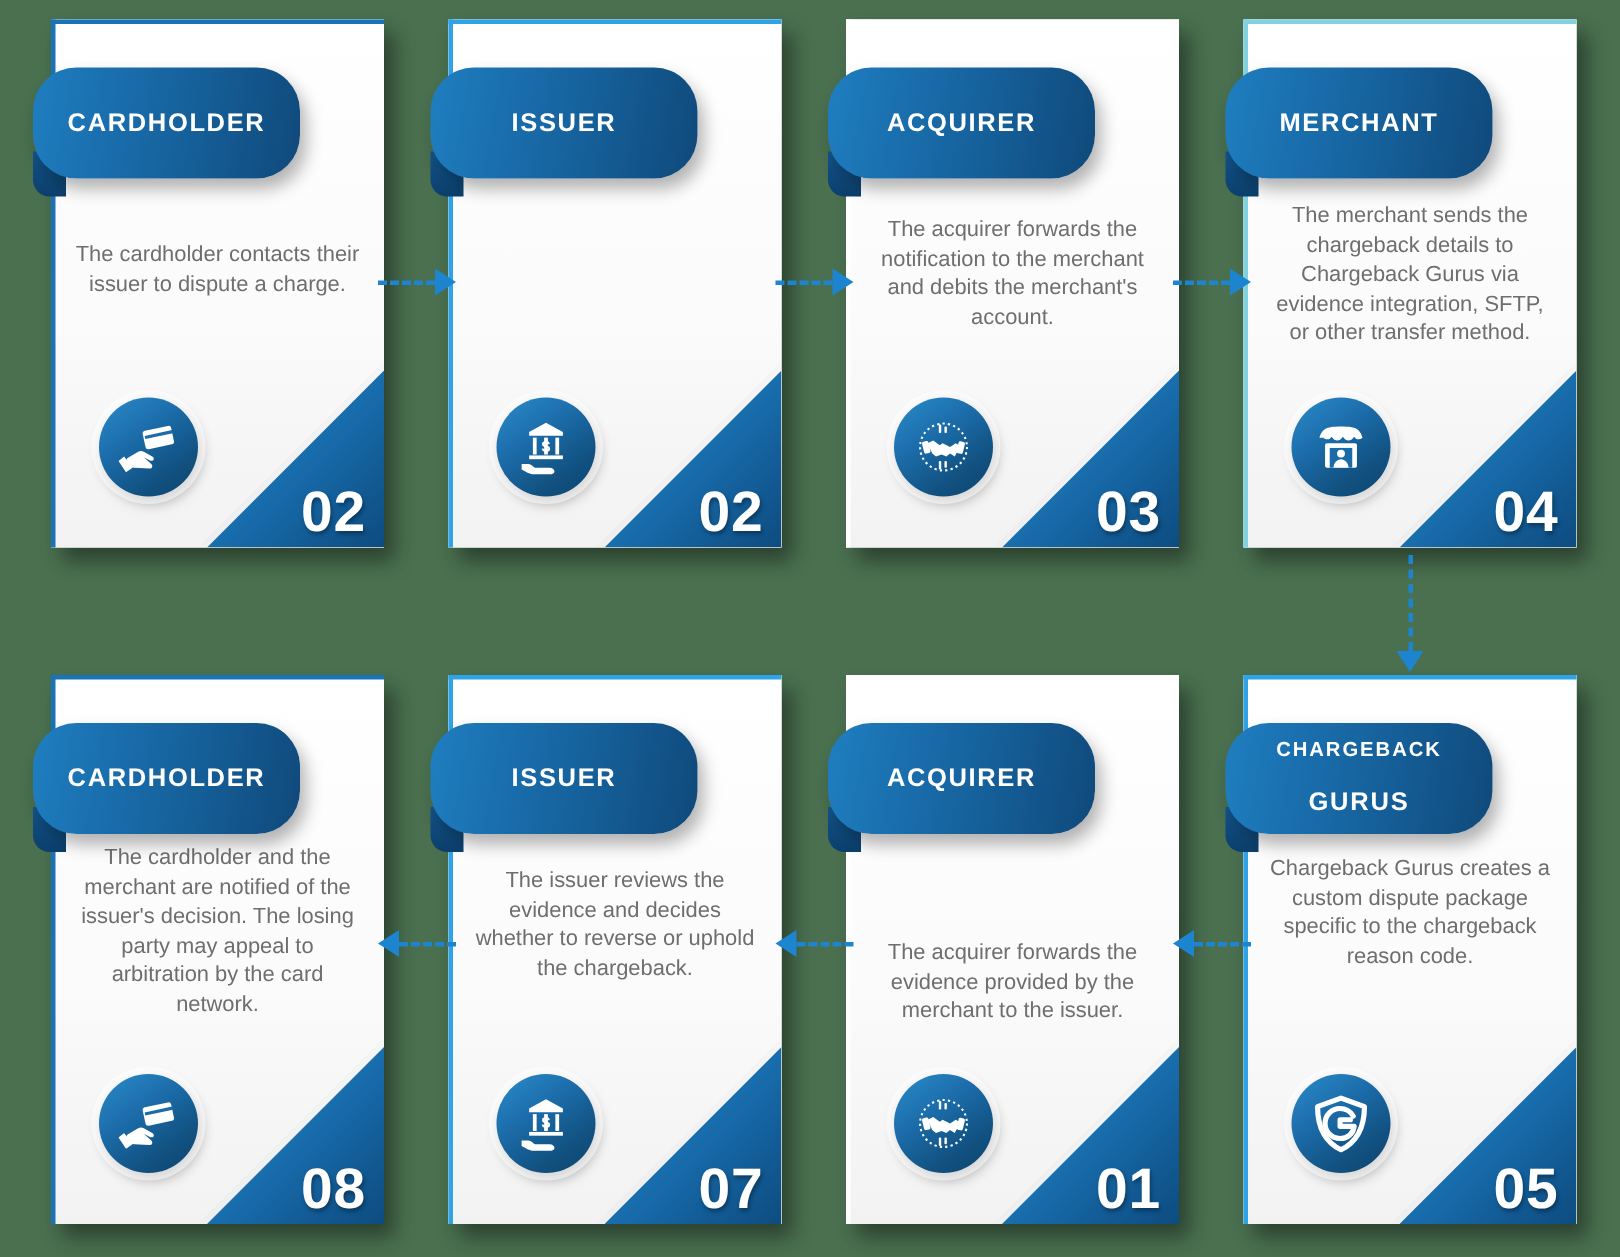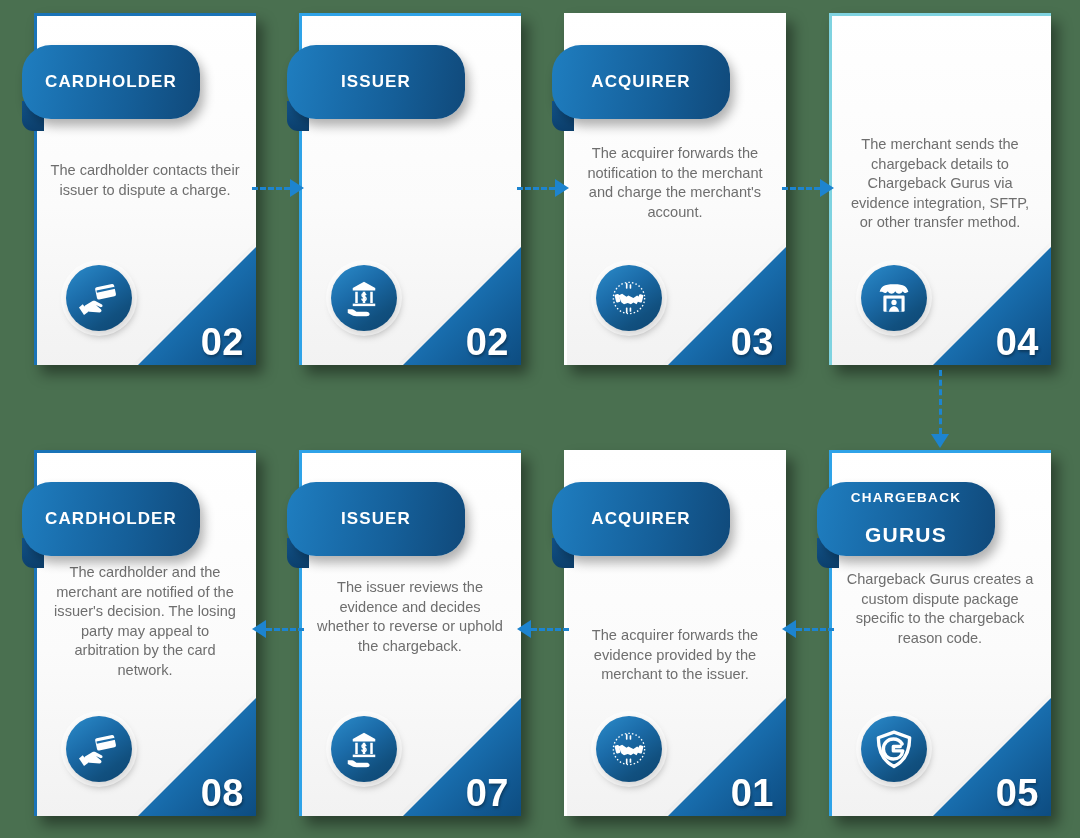--- a/index.html
+++ b/index.html
@@ -84,21 +84,21 @@
   .tab-label {
     color: #ffffff;
     font-size: 17px;
     font-weight: bold;
     letter-spacing: 1.1px;
     text-align: center;
     line-height: 1.08;
     white-space: pre-line;
   }
   .tab-label.two-line .l1 { display:block; font-size: 13.5px; letter-spacing: 1.3px; }
-  .tab-label.two-line .l2 { display:block; font-size: 21px; letter-spacing: 1.2px; }
+  .tab-label.two-line .l2 { display:block; font-size: 17px; letter-spacing: 1.2px; }
 
   
   .body-text {
     position: absolute;
     left: 14px; right: 14px;
     z-index: 5;
     text-align: center;
     color: #6e6e6e;
     font-size: 14.6px;
     line-height: 1.34;
@@ -218,21 +218,21 @@
     <div class="leftstripe" style="background:#ffffff;"></div>
     <div class="fold-shadow"></div>
     <div class="fold"></div>
     <div class="stepnum">03</div>
     <div class="tab-wrap">
       <div class="tab-tail"></div>
       <div class="tab">
         <div class="tab-label">ACQUIRER</div>
       </div>
     </div>
-    <div class="body-text" style="top:131px;">The acquirer forwards the notification to the merchant and charge the merchant's account.</div>
+    <div class="body-text" style="top:131px;">The acquirer forwards the notification to the merchant and debits the merchant's account.</div>
     <div class="icon-circle">
       <svg viewBox="0 0 64 64" fill="#ffffff">
         <circle cx="32" cy="32" r="25" fill="none" stroke="#ffffff" stroke-width="2.2" stroke-dasharray="2.4 3.4"></circle>
         <rect x="27" y="8" width="2.6" height="9" rx="1"></rect>
         <rect x="33" y="10" width="2.6" height="7" rx="1"></rect>
         <rect x="27" y="47" width="2.6" height="9" rx="1"></rect>
         <rect x="33" y="47" width="2.6" height="7" rx="1"></rect>
         <path d="M15 28l6-3 7 5 3-2 8 4 6-4 5 3-6 11-5-3-4 3-5-2-6 2-4-3z"></path>
         <rect x="10" y="26" width="7" height="13" rx="2" transform="rotate(-14 13 32)"></rect>
         <rect x="47" y="26" width="7" height="13" rx="2" transform="rotate(14 50 32)"></rect>
@@ -240,20 +240,26 @@
     </div>
   </div>
 
   <div class="card" style="left:829px; top:13px; height:352px;">
     <div class="sheet"></div>
     <div class="topstripe" style="background:#7fd3e0;"></div>
     <div class="leftstripe" style="background:#7fd3e0;"></div>
     <div class="fold-shadow"></div>
     <div class="fold"></div>
     <div class="stepnum">04</div>
+    <div class="tab-wrap">
+      <div class="tab-tail"></div>
+      <div class="tab">
+        <div class="tab-label">MERCHANT</div>
+      </div>
+    </div>
     <div class="body-text" style="top:122px;">The merchant sends the chargeback details to Chargeback Gurus via evidence integration, SFTP, or other transfer method.</div>
     <div class="icon-circle">
       <svg viewBox="0 0 64 64" fill="#ffffff">
         <path d="M9 22c3-9 6-12 23-12s20 3 23 12c-4 3-7 2-9-1-2 3-4 4-6 4s-4-1-6-4c-2 3-4 4-6 4s-4-1-6-4c-2 3-5 4-9 1z"></path>
         <rect x="15" y="28" width="34" height="26" rx="2"></rect>
         <rect x="20" y="33" width="24" height="21" fill="#1b6ba8"></rect>
         <circle cx="32" cy="39" r="4.2" fill="#ffffff"></circle>
         <path d="M24 54c0-5 4-9 8-9s8 4 8 9z" fill="#ffffff"></path>
       </svg>
     </div>

